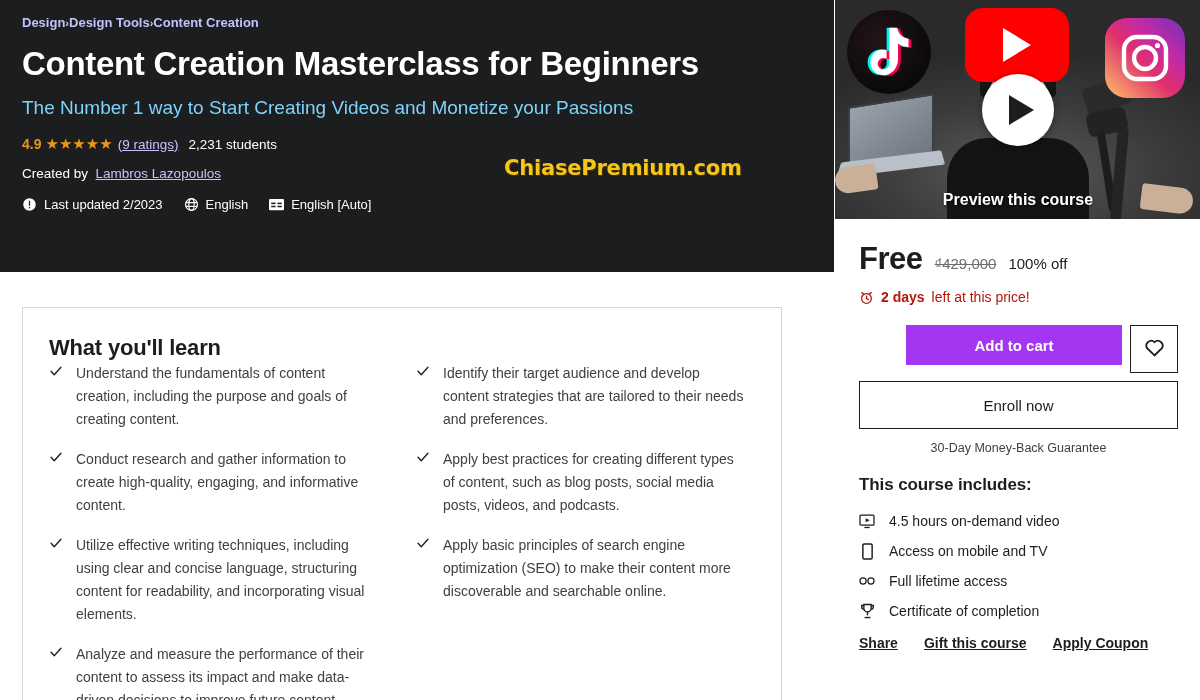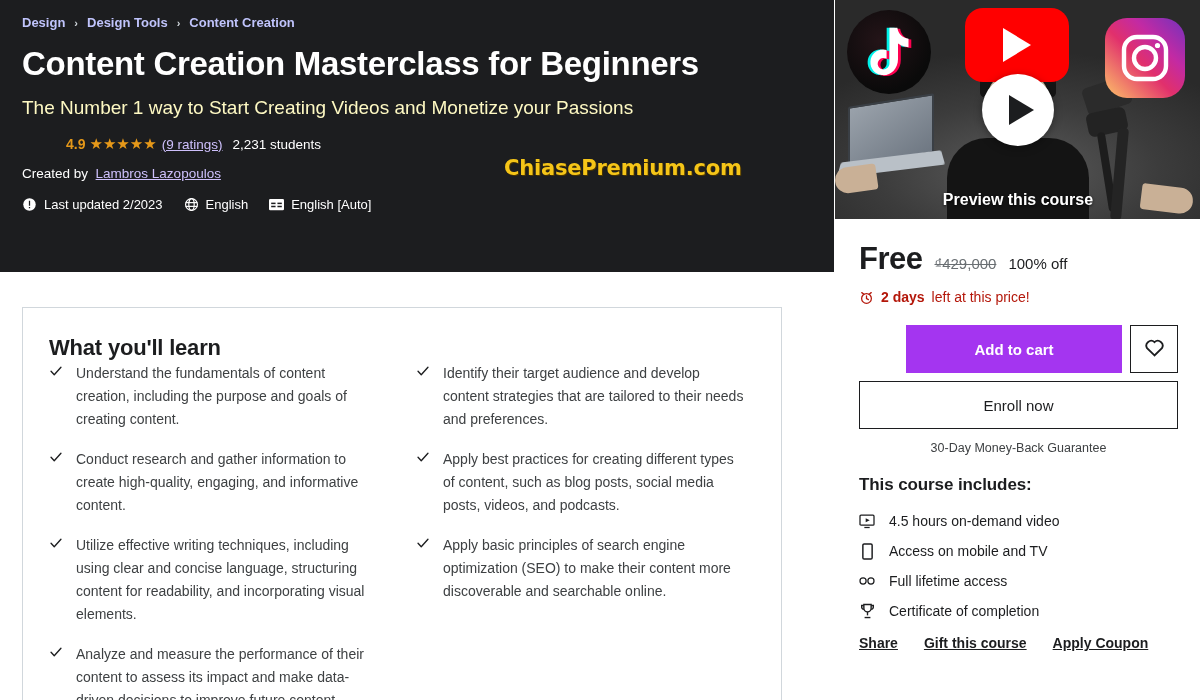--- a/index.html
+++ b/index.html
@@ -26,21 +26,20 @@
     left: 0; top: 0;
     width: 834px;
     height: 272px;
     background: #1c1d1f;
     padding: 14px 0 0 22px;
   }
 
   .breadcrumb {
     display: flex;
     align-items: center;
-    gap: 9px;
     font-size: 13px;
     font-weight: 700;
     line-height: 18px;
     height: 18px;
   }
   .crumb {
     color: #c0c4fc;
     text-decoration: none;
     cursor: pointer;
     white-space: nowrap;
@@ -59,32 +58,31 @@
     color: #ffffff;
     letter-spacing: -0.3px;
     white-space: nowrap;
   }
 
   .course-headline {
     margin-top: 11px;
     font-size: 19px;
     line-height: 25px;
     font-weight: 400;
-    color: #fef9c3;
+    color: #7dd3fc;
     white-space: nowrap;
   }
 
   .rating-row {
     margin-top: 14px;
     display: flex;
     align-items: center;
     height: 20px;
     font-size: 14px;
     color: #ffffff;
-    margin-left: 44px;
   }
   .rating-num {
     color: #e59819;
     font-weight: 700;
     font-size: 14px;
     margin-right: 4px;
   }
   .stars {
     color: #e59819;
     font-size: 15px;
@@ -415,21 +413,21 @@
   .timer-row .bold { font-weight: 700; }
   .alarm-icon { display: inline-flex; flex: none; }
 
   .cta-row {
     margin-top: 18px;
     display: flex;
     gap: 8px;
   }
   .btn-cart {
     flex: 1;
-    height: 48px;
+    height: 40px;
     background: #a435f0;
     color: #ffffff;
     border: 1px solid #a435f0;
     font-size: 15px;
     font-weight: 700;
     cursor: pointer;
     font-family: "Liberation Sans", sans-serif;
     margin-left: 47px;
   }
   .btn-wish {

